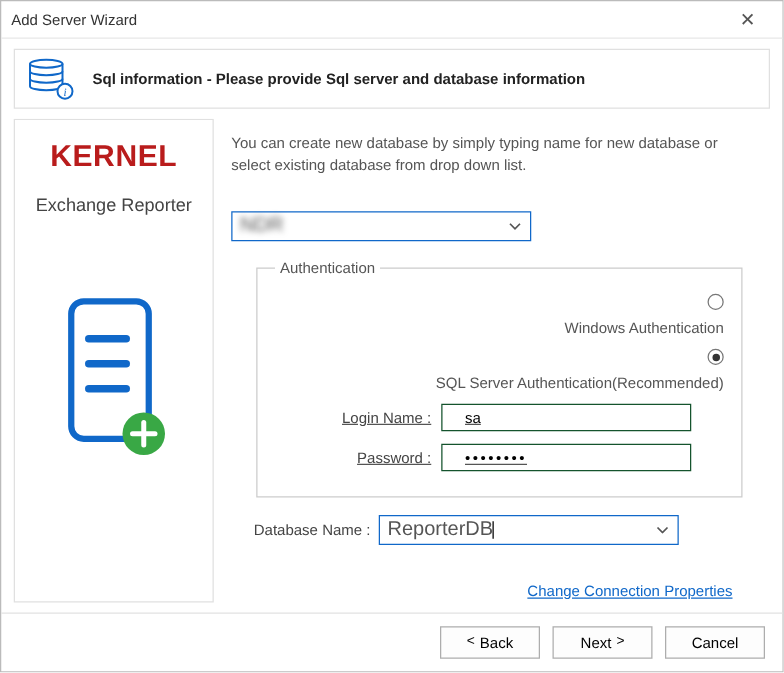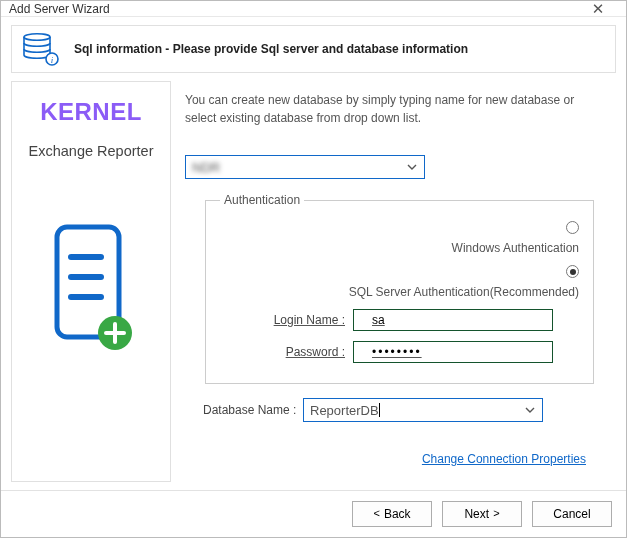--- a/index.html
+++ b/index.html
@@ -12,21 +12,21 @@
   }
   .window {
     width: 627px;
     height: 538px;
     border: 1px solid #bbb;
     display: flex;
     flex-direction: column;
     background: #fff;
   }
   .titlebar {
-    height: 16px;
+    height: 30px;
     display: flex;
     align-items: center;
     padding: 0 8px;
     border-bottom: 1px solid #e8e8e8;
   }
   .titlebar-title { flex: 1; font-size: 12px; }
   .titlebar-close {
     width: 40px;
     height: 28px;
     display: flex;
@@ -57,21 +57,21 @@
   }
   .sidebar {
     width: 160px;
     border: 1px solid #e0e0e0;
     padding: 14px 10px;
     display: flex;
     flex-direction: column;
     align-items: center;
   }
   .brand-kernel {
-    color: #8b5cf6;
+    color: #b91c1c;
     font-family: "Segoe UI", sans-serif;
     font-weight: 700;
     font-size: 24px;
     letter-spacing: 0.5px;
     margin-top: 2px;
   }
   .brand-sub {
     color: #444;
     font-size: 14.5px;
     margin-top: 17px;
@@ -113,21 +113,21 @@
     padding-right: 8px;
   }
   .select-wrap, .input-wrap {
     position: relative;
   }
   .select-box {
     width: 240px;
     height: 24px;
     border: 1px solid #1068c9;
     padding: 0 22px 0 6px;
-    font-size: 13px;
+    font-size: 16px;
     background: #fff;
     display: flex;
     align-items: center;
     cursor: pointer;
   }
   .select-box.blur span { filter: blur(2.5px); }
   .select-chevron {
     position: absolute;
     right: 4px; top: 0; bottom: 0;
     width: 18px;

